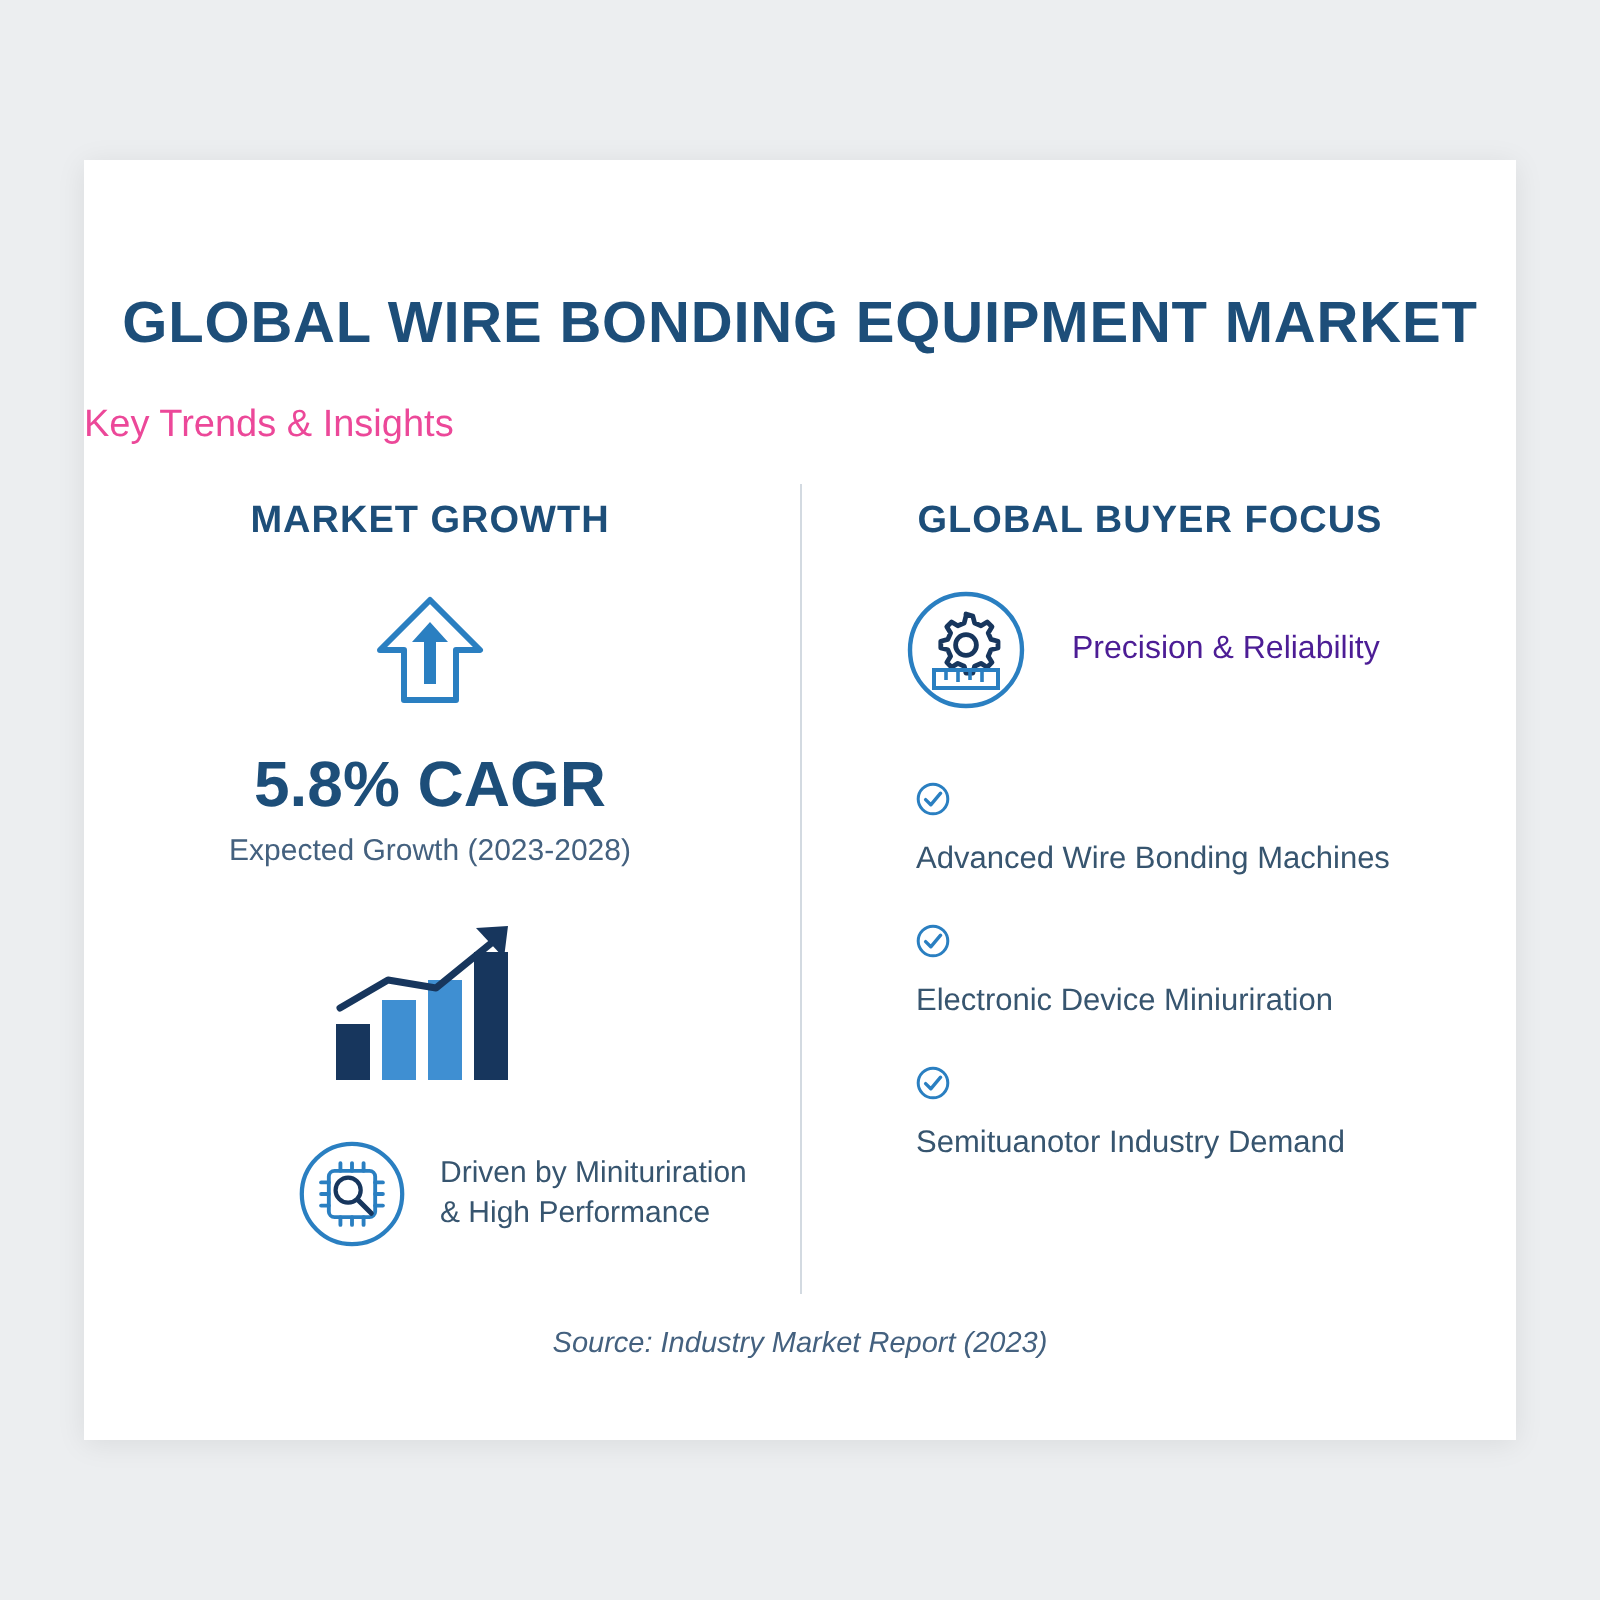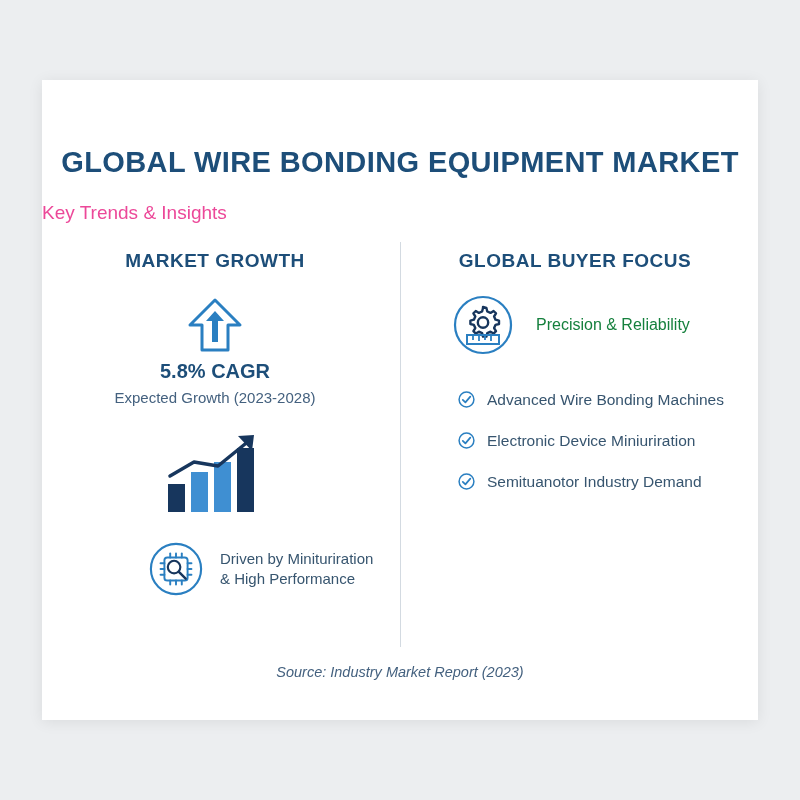--- a/index.html
+++ b/index.html
@@ -76,21 +76,22 @@
     color: #1d4e79;
     letter-spacing: 0.5px;
     text-align: center;
   }
   .arrow-wrap {
     margin-top: 22px;
     display: flex;
     justify-content: center;
   }
   .cagr {
-    font-size: 20px;
+    margin-top: 14px;
+    font-size: 32px;
     font-weight: bold;
     color: #1d4e79;
   }
   .cagr-note {
     margin-top: 6px;
     font-size: 15px;
     color: #44617f;
   }
   .bars-wrap {
     margin-top: 26px;
@@ -116,31 +117,32 @@
   
   .focus-top {
     margin-top: 22px;
     display: flex;
     align-items: center;
     gap: 22px;
     padding-left: 42px;
   }
   .focus-top-text {
     font-size: 16px;
-    color: #15803d;
+    color: #4c1d95;
   }
   .bullets {
     margin-top: 34px;
     padding-left: 48px;
   }
   .bullet {
     display: flex;
     align-items: flex-start;
     gap: 12px;
     margin-bottom: 20px;
+    flex-direction: column;
   }
   .bullet-text {
     font-size: 15.5px;
     color: #37556f;
     line-height: 1.34;
     max-width: 250px;
   }
   .check {
     flex: 0 0 auto;
     margin-top: 1px;

